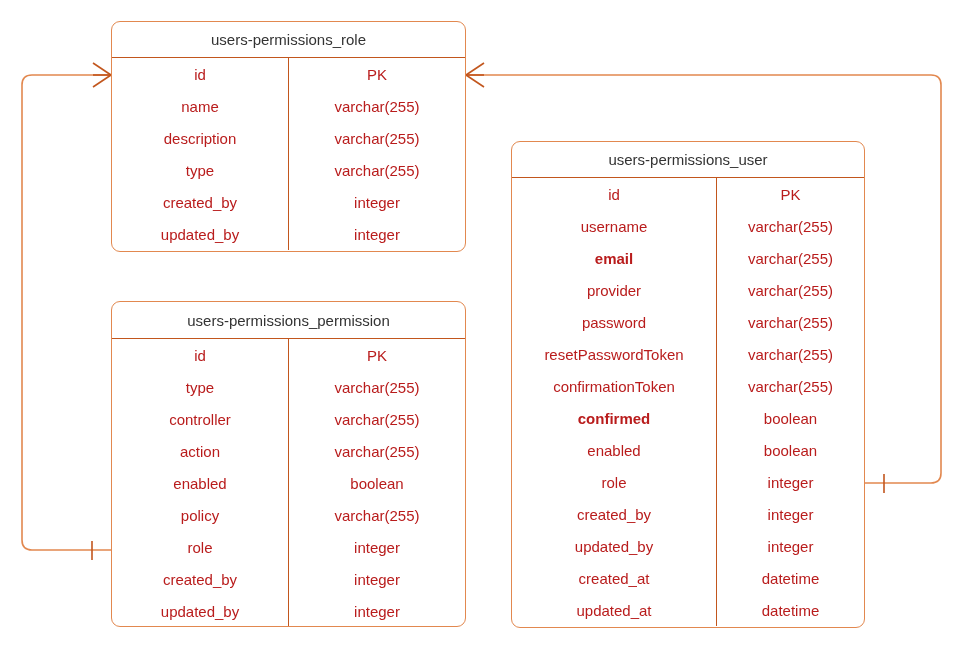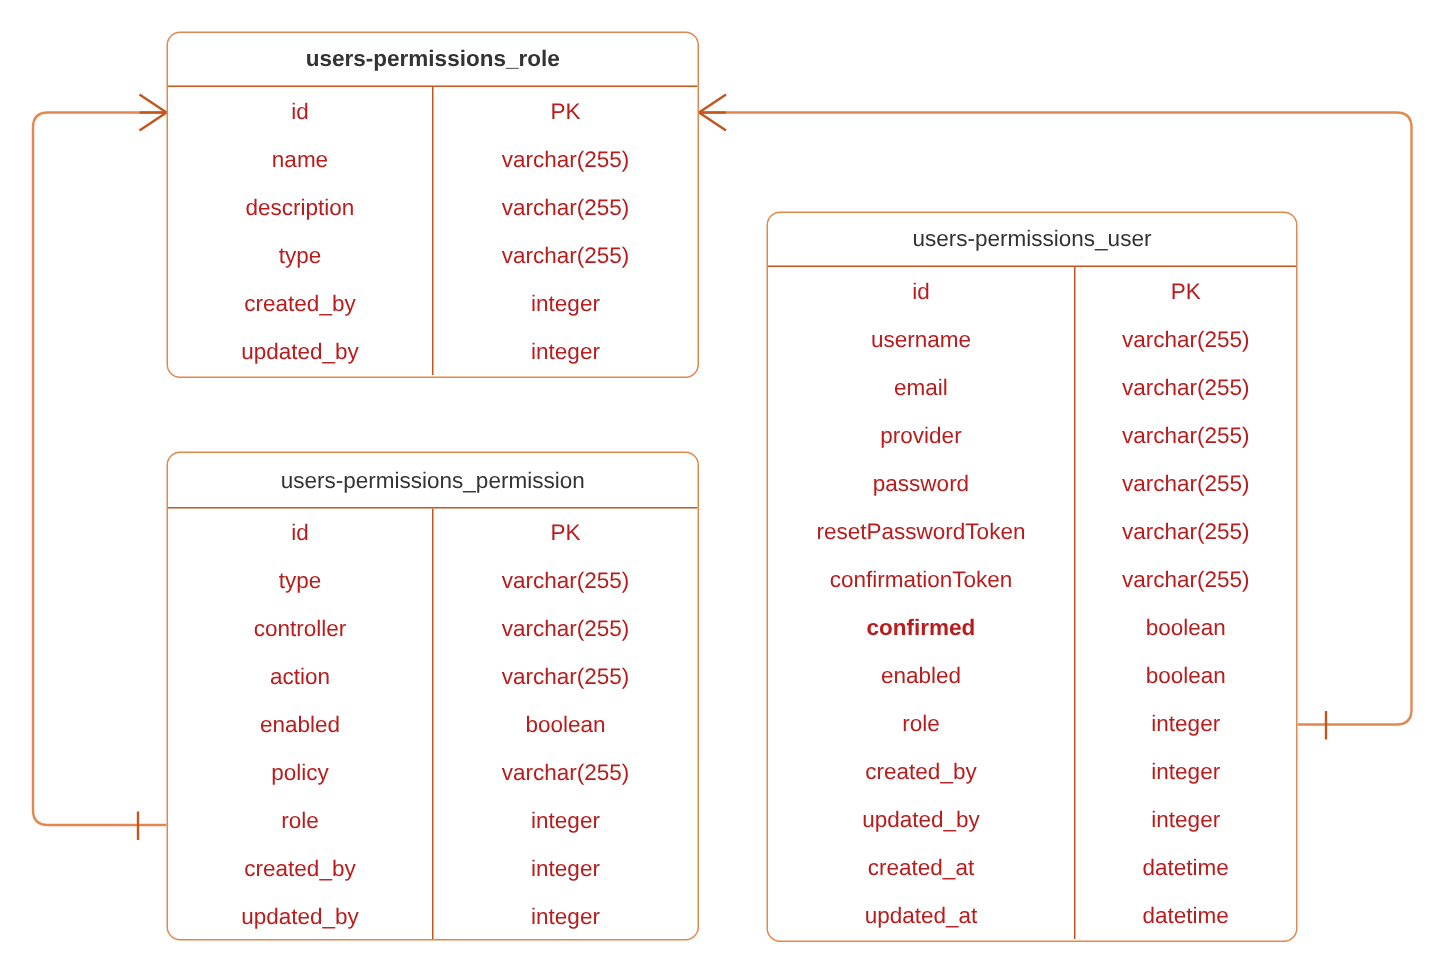--- a/index.html
+++ b/index.html
@@ -93,21 +93,21 @@
         <path d="M 466 75 L 484 63"></path>
         <path d="M 466 75 L 484 75"></path>
         <path d="M 466 75 L 484 87"></path>
       </g>
 
       <line x1="884" y1="474" x2="884" y2="493" stroke="#c2561d" stroke-width="1.6"></line>
     </g>
   </svg>
 
   <div class="entity" style="left:111px; top:21px; width:355px; height:231px;">
-    <div class="entity-title" style="height:36px;font-weight:bold;">users-permissions_role</div>
+    <div class="entity-title" style="height:36px;">users-permissions_role</div>
     <div class="entity-body">
       <div class="col col-field" style="width:177px;">
         <div class="cell" style="height:32px;">id</div>
         <div class="cell" style="height:32px;">name</div>
         <div class="cell" style="height:32px;">description</div>
         <div class="cell" style="height:32px;">type</div>
         <div class="cell" style="height:32px;">created_by</div>
         <div class="cell" style="height:32px;">updated_by</div>
       </div>
       <div class="col" style="width:176px;">
@@ -148,21 +148,21 @@
       </div>
     </div>
   </div>
 
   <div class="entity" style="left:511px; top:141px; width:354px; height:487px;">
     <div class="entity-title" style="height:36px;">users-permissions_user</div>
     <div class="entity-body">
       <div class="col col-field" style="width:205px;">
         <div class="cell" style="height:32px;">id</div>
         <div class="cell" style="height:32px;">username</div>
-        <div class="cell" style="height:32px;">email</div>
+        <div class="cell" style="height:32px;font-weight:bold;">email</div>
         <div class="cell" style="height:32px;text-align:center;">provider</div>
         <div class="cell" style="height:32px;">password</div>
         <div class="cell" style="height:32px;text-align:right;">resetPasswordToken</div>
         <div class="cell" style="height:32px;">confirmationToken</div>
         <div class="cell" style="height:32px;font-weight:bold;">confirmed</div>
         <div class="cell" style="height:32px;">enabled</div>
         <div class="cell" style="height:32px;">role</div>
         <div class="cell" style="height:32px;">created_by</div>
         <div class="cell" style="height:32px;">updated_by</div>
         <div class="cell" style="height:32px;">created_at</div>

